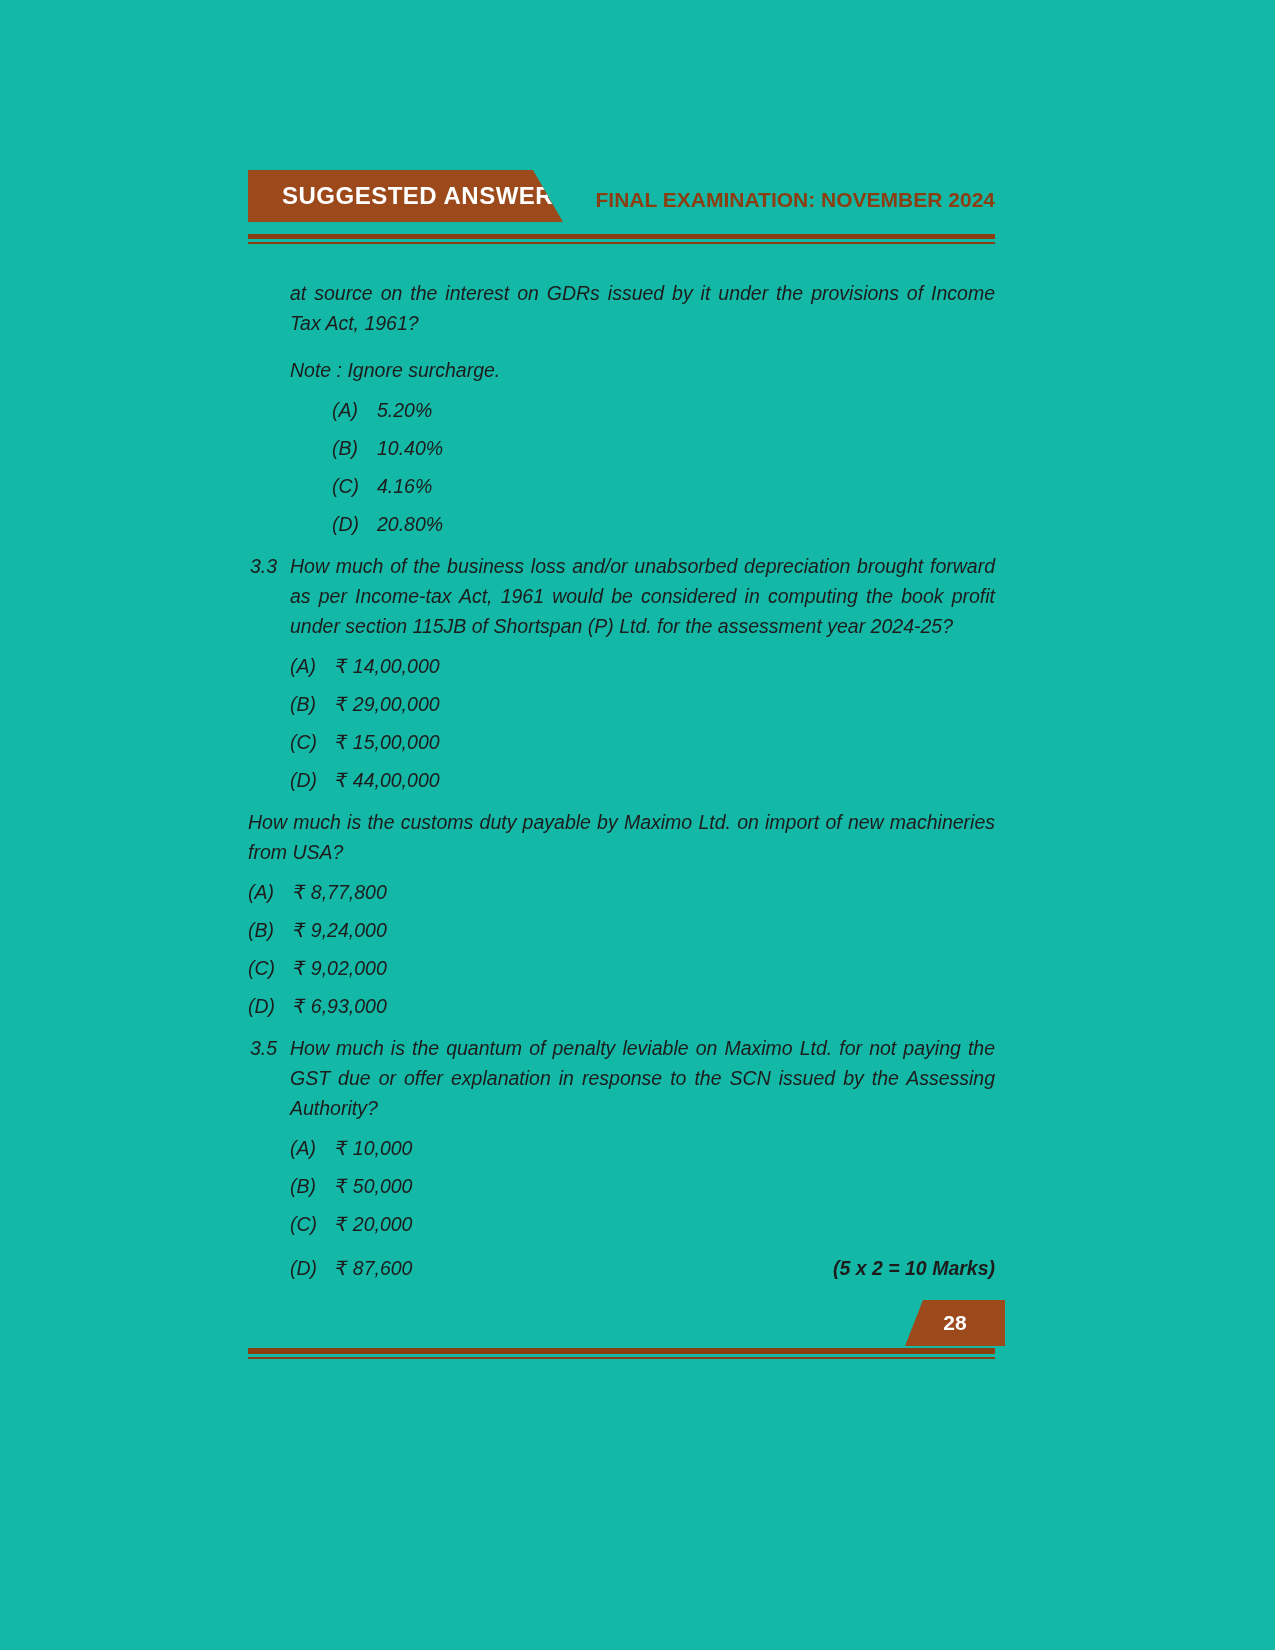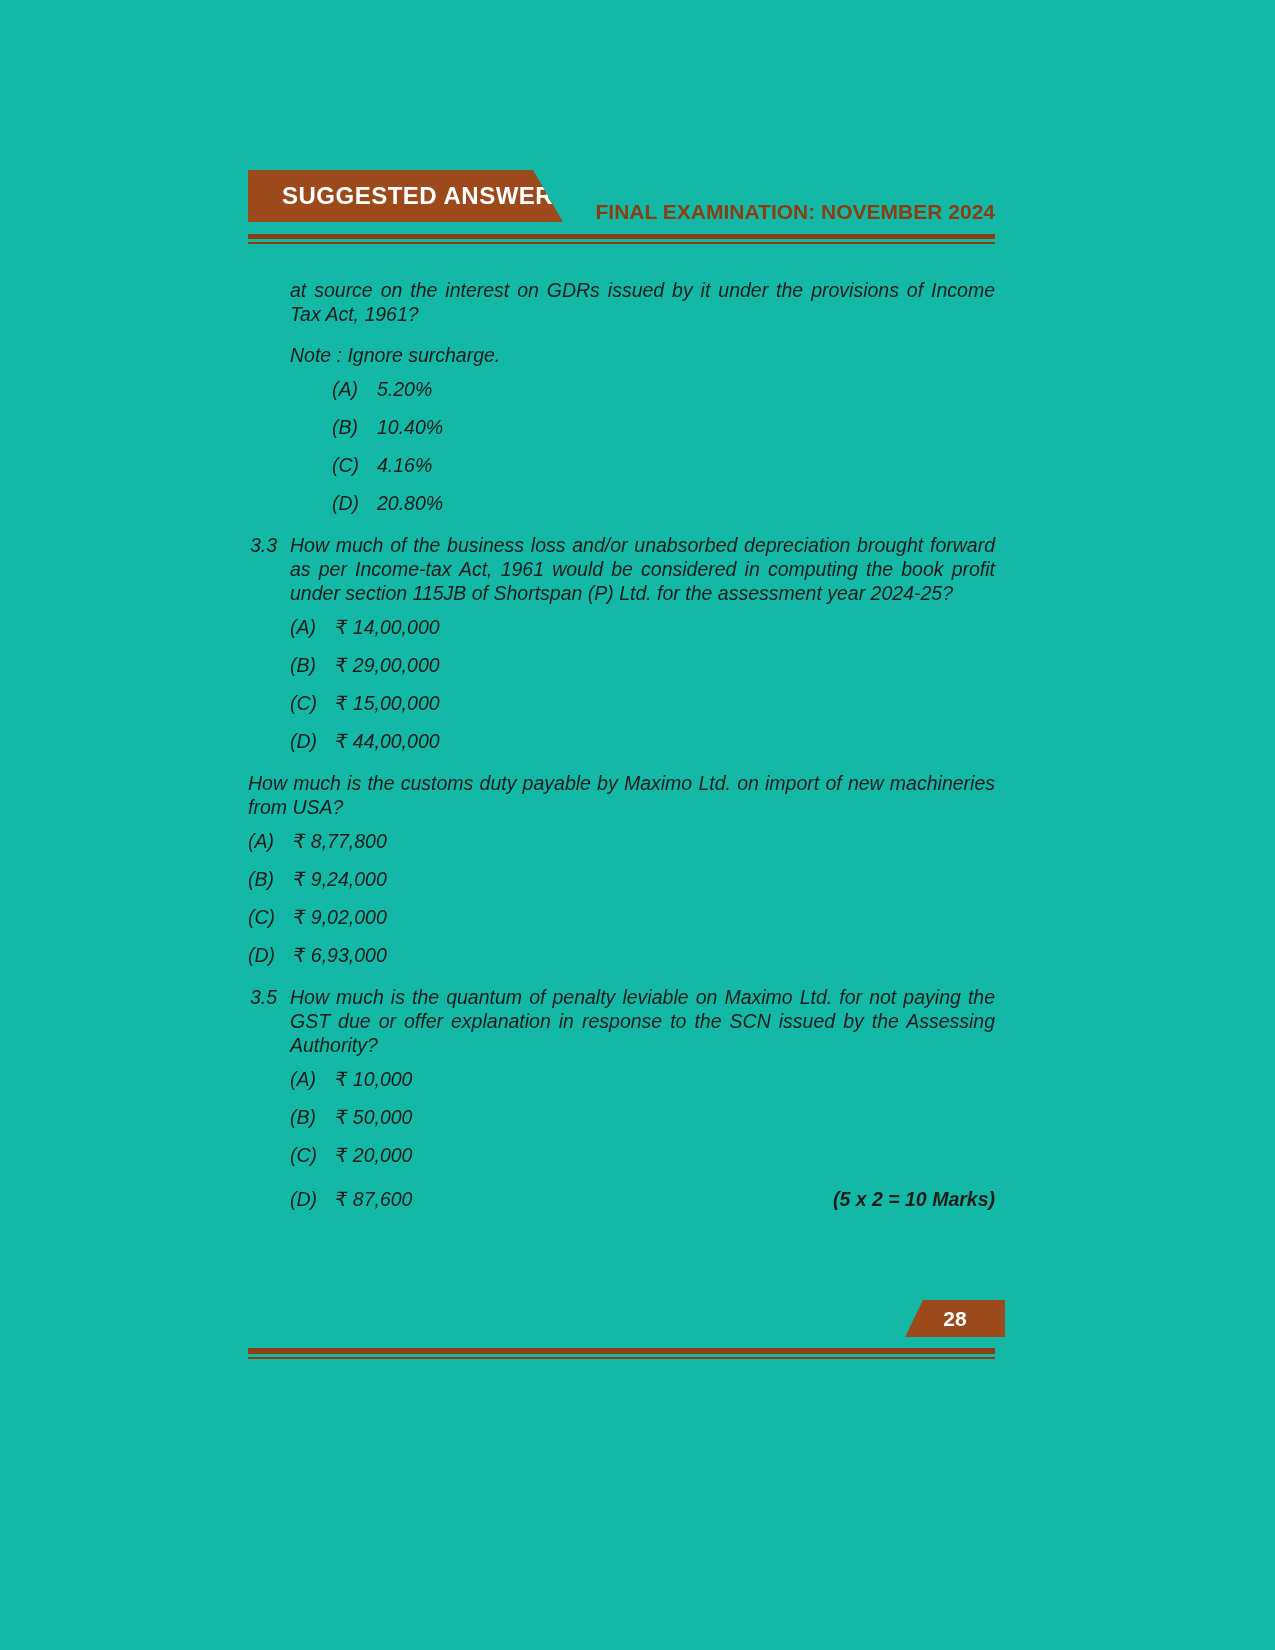--- a/index.html
+++ b/index.html
@@ -34,55 +34,55 @@
     clip-path:polygon(0 0, calc(100% - 30px) 0, 100% 100%, 0 100%);
     display:flex;align-items:center;
     padding-left:34px;
     color:#ffffff;
     font-weight:bold;
     font-size:24px;
     letter-spacing:0.5px;
   }
   .exam-title{
     position:absolute;
-    right:0;bottom:10px;
+    right:0;bottom:22px;
     color:var(--accent-dark);
     font-weight:bold;
     font-size:21px;
     margin-left:14px;
   }
   .rule-thick{height:5px;background:var(--accent-dark);}
   .rule-thin{height:2px;background:var(--accent-dark);margin-top:3px;}
   
   .main{
     margin-top:34px;
     font-style:italic;
     font-size:19.5px;
-    line-height:24px;
+    line-height:30px;
   }
   .q-text{margin:0;text-align:justify;}
   .q-note{margin:17px 0 0 0;}
   .continued{margin-left:42px;}
   .question{display:flex;margin-top:12px;}
   .q-num{width:42px;flex:0 0 42px;padding-left:2px;}
   .q-body{flex:1;}
   .options{margin-top:10px;margin-left:42px;}
   .question .options{margin-left:0;}
   .opt{display:flex;margin-top:8px;height:30px;align-items:baseline;}
   .opt-label{width:45px;flex:0 0 45px;}
   .opt-value{flex:0 0 auto;text-align:right;}
   .opt.with-marks{justify-content:space-between;margin-top:14px;}
   .opt-left{display:flex;}
   .marks-note{font-weight:bold;}
   
   .footer{position:absolute;left:248px;width:747px;top:1300px;}
   .page-badge{
     position:absolute;
     right:-10px;top:0;
-    width:100px;height:37px;
+    width:100px;height:46px;
     background:var(--accent);
     clip-path:polygon(18px 0, 100% 0, 100% 100%, 0 100%);
     color:#ffffff;
     font-weight:bold;
     font-size:21px;
     display:flex;align-items:center;justify-content:center;
   }
   .footer-rules{position:absolute;left:0;right:0;top:48px;}
   .footer .rule-thick{height:6px;}
 </style>

